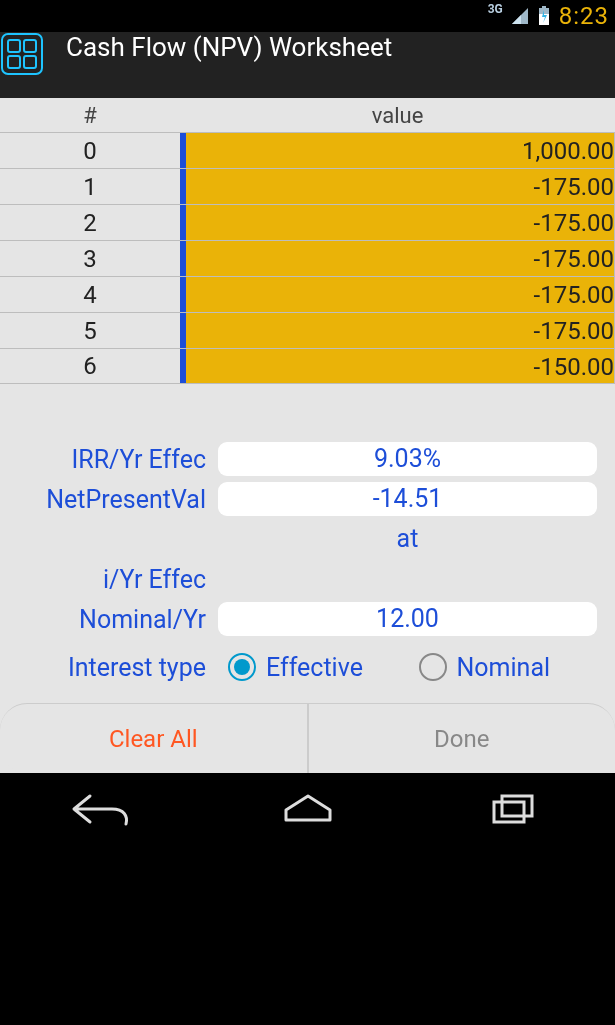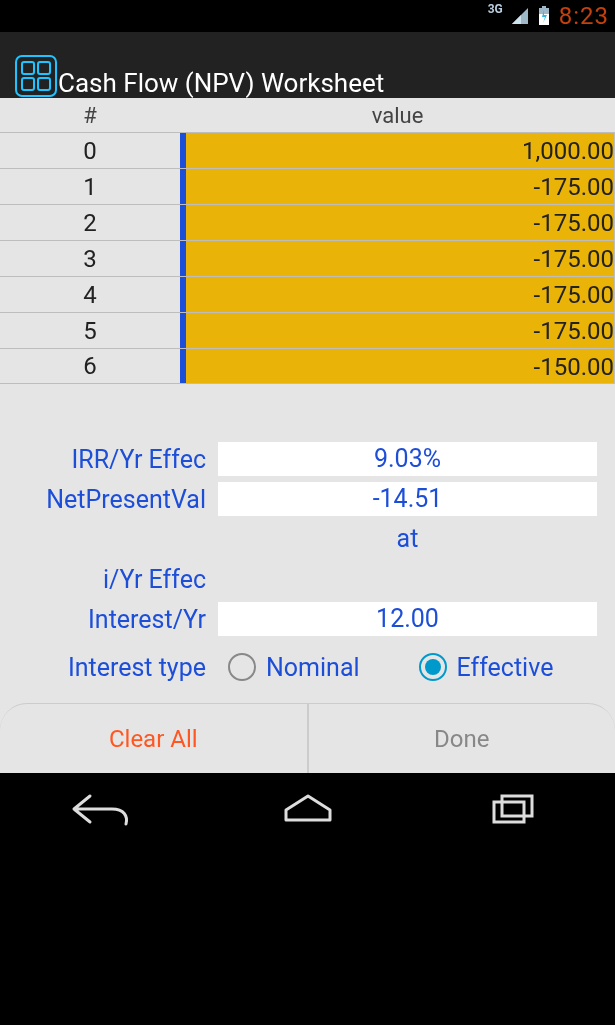--- a/index.html
+++ b/index.html
@@ -1,43 +1,43 @@
 <!DOCTYPE html>
 <html><head>
 <meta charset="utf-8">
 <style>
   * { box-sizing: border-box; margin: 0; padding: 0; }
   html, body { width: 615px; height: 1025px; overflow: hidden; font-family: "Roboto", "Helvetica Neue", Arial, sans-serif; background: #000; }
   .screen { width: 615px; height: 845px; display: flex; flex-direction: column; background: #e5e5e5; }
   
   .status-bar { height: 32px; background: #000; color: #b8cee0; display: flex; align-items: center; justify-content: flex-end; padding: 0 6px; font-size: 22px; gap: 8px; }
-  .status-bar .time { color: #c2410c; font-size: 24px; letter-spacing: 1px; }
+  .status-bar .time { color: #eab308; font-size: 24px; letter-spacing: 1px; }
   .status-bar .ico { display: inline-flex; align-items: center; }
   .threeg { font-size: 12px; color: #b8cee0; font-weight: bold; align-self: flex-start; margin-top: 2px; }
   
-  .app-bar { height: 66px; background: #222; color: #fff; display: flex; align-items: flex-end; padding: 0 14px; gap: 0; }
+  .app-bar { height: 66px; background: #222; color: #fff; display: flex; align-items: flex-start; padding: 0 0; gap: 22px; }
   .app-bar .title { font-size: 26px; font-weight: 400; color: #fff; }
   .app-icon svg { display: block; }
   
   .content { flex: 1; background: #e5e5e5; display: flex; flex-direction: column; }
   .table-area { background: #e5e5e5; }
   .header-row { display: flex; height: 34px; align-items: center; font-size: 22px; color: #444; }
   .header-row .col-idx { width: 180px; text-align: center; }
   .header-row .col-val { flex: 1; text-align: center; }
   .rows { }
   .row { display: flex; height: 36px; align-items: center; font-size: 24px; color: #222; border-top: 1px solid #bdbdbd; }
   .row:last-child { border-bottom: 1px solid #bdbdbd; }
   .row .col-idx { width: 180px; text-align: center; background: #e5e5e5; }
   .row .col-val { flex: 1; text-align: right; background: #eab308; border-left: 6px solid #1d4ed8; border-right: 1px solid #bdbdbd; height: 100%; line-height: 36px; }
   .spacer { flex: 1; }
   
   .results { padding: 8px 18px 12px 18px; font-size: 25px; color: #1d4ed8; }
   .results .line { display: flex; height: 40px; align-items: center; }
   .results .label { width: 200px; text-align: right; padding-right: 12px; }
-  .results .val { flex: 1; text-align: center; background: #fff; height: 34px; line-height: 34px;}
+  .results .val { flex: 1; text-align: center; background: #fff; height: 34px; line-height: 34px; border-radius: 9px;}
   .results .val.plain { background: transparent; }
   .interest-line { display: flex; align-items: center; height: 48px; margin-top: 4px; }
   .interest-line .label { width: 200px; text-align: right; padding-right: 12px; font-size: 25px; }
   .radios { flex: 1; display: flex; gap: 12px; align-items: center; padding-left: 10px;}
   .radio { display: flex; align-items: center; gap: 10px; font-size: 25px; cursor: pointer; flex: 1;}
   .radio .circle { width: 28px; height: 28px; border: 2px solid #888; border-radius: 50%; display: inline-flex; align-items: center; justify-content: center; }
   .radio.selected .circle { border-color: #0099cc; }
   .radio.selected .dot { width: 16px; height: 16px; background: #0099cc; border-radius: 50%; }
   
   .actions { display: flex; height: 70px; background: #e5e5e5; border-top: 1px solid #ccc; border-radius: 27px; }
@@ -136,37 +136,37 @@
         <div class="val">-14.51</div>
       </div>
       <div class="line">
         <div class="label"></div>
         <div class="val plain">at</div>
       </div>
       <div class="line">
         <div class="label">i/Yr Effec</div>
       </div>
       <div class="line">
-        <div class="label">Interest/Yr</div>
+        <div class="label">Nominal/Yr</div>
         <div class="val">12.00</div>
       </div>
       <div class="interest-line">
         <div class="label">Interest type</div>
         <div class="radios">
+          <div class="radio selected">
+            <span class="circle">
+                <span class="dot"></span>
+              </span>
+            <span>Effective</span>
+          </div>
           <div class="radio">
             <span class="circle">
                 <span class="dot"></span>
               </span>
             <span>Nominal</span>
-          </div>
-          <div class="radio selected">
-            <span class="circle">
-                <span class="dot"></span>
-              </span>
-            <span>Effective</span>
           </div>
         </div>
       </div>
     </div>
 
     <div class="actions">
       <div class="btn primary">Clear All</div>
       <div class="sep"></div>
       <div class="sep"></div>
       <div class="btn">Done</div>

